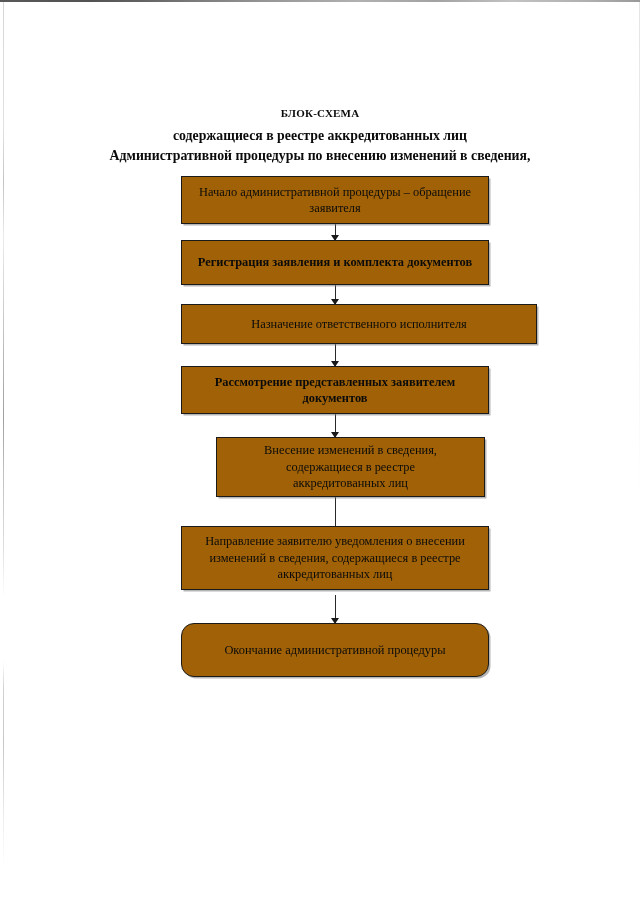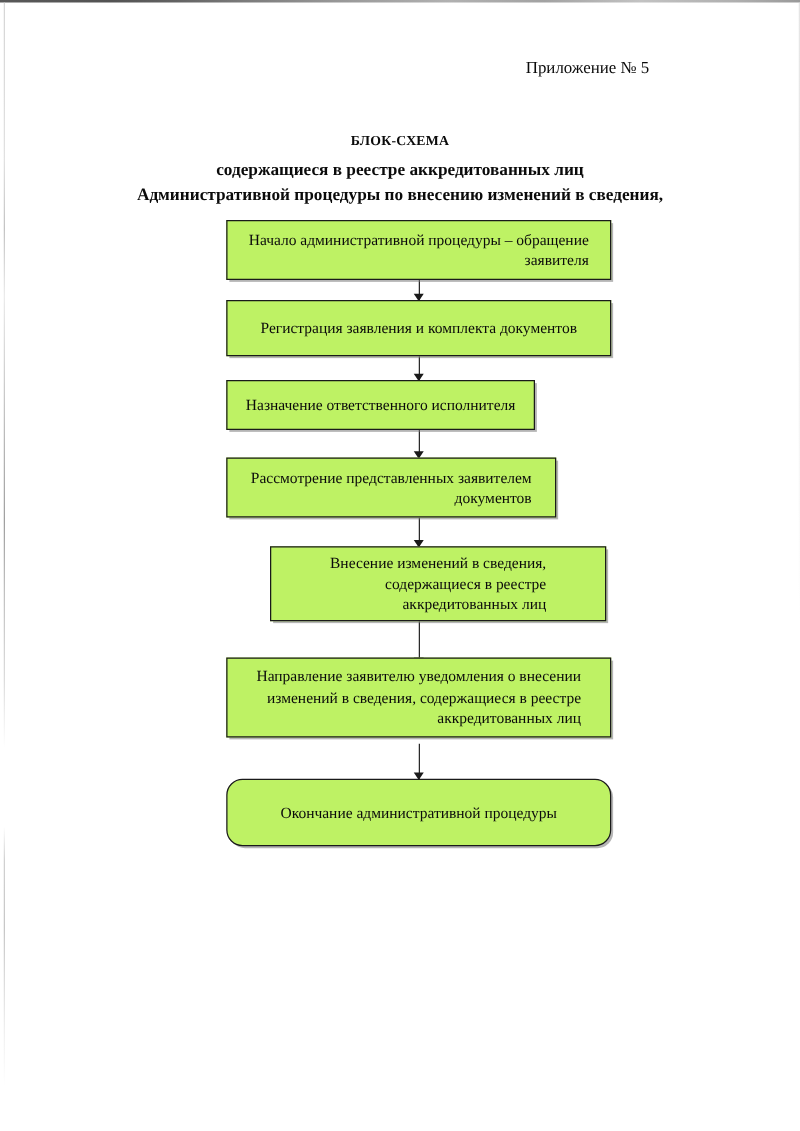--- a/index.html
+++ b/index.html
@@ -82,27 +82,27 @@
     line-height: 19.5px;
     margin-top: 2px;
   }
 
   
   .flow { position: absolute; left: 0; top: 0; }
 
   .node {
     position: absolute;
     box-sizing: border-box;
-    background: #bef264;
+    background: #a16207;
     border: 1.2px solid #1a1a1a;
     box-shadow: 2px 2px 0 -0.5px rgba(120,120,120,.55);
     display: flex;
     align-items: center;
     justify-content: center;
-    text-align: right;
+    text-align: center;
   }
   .node-text {
     font-size: 12.4px;
     line-height: 16.5px;
     padding: 0 12px;
     white-space: pre-line;
   }
 
   
   .connector {
@@ -121,21 +121,20 @@
 </head>
 <body>
 
 <div class="page">
 
   <div class="scan-top-edge"></div>
   <div class="scan-left-edge"></div>
   <div class="scan-right-edge"></div>
 
   <div class="header">
-    <div>Приложение № 5</div>
   </div>
 
   <div class="title-block">
     <div class="title-main">БЛОК-СХЕМА</div>
     <div class="title-sub">
       <div>содержащиеся в реестре аккредитованных лиц</div>
       <div>Административной процедуры по внесению изменений в сведения,</div>
     </div>
   </div>
 
@@ -149,27 +148,27 @@
       <div class="connector" style="left: 335px; top: 414px; height: 23px;"></div>
       <div class="arrow-head" style="left: 331px; top: 432px;"></div>
       <div class="connector" style="left: 335px; top: 497px; height: 34px;"></div>
       <div class="arrow-head" style="left: 331px; top: 526px;"></div>
       <div class="connector" style="left: 335px; top: 595px; height: 28px;"></div>
       <div class="arrow-head" style="left: 331px; top: 618px;"></div>
       <div class="node" style="left: 181px; top: 176px; width: 308px; height: 48px;">
         <div class="node-text">Начало административной процедуры – обращение
 заявителя</div>
       </div>
-      <div class="node" style="left: 181px; top: 240px; width: 308px; height: 45px;">
+      <div class="node" style="left: 181px; top: 240px; width: 308px; height: 45px; font-weight: bold;">
         <div class="node-text">Регистрация заявления и комплекта документов</div>
       </div>
-      <div class="node" style="left: 181px; top: 304px; width: 247px; height: 40px;">
+      <div class="node" style="left: 181px; top: 304px; width: 356px; height: 40px;">
         <div class="node-text">Назначение ответственного исполнителя</div>
       </div>
-      <div class="node" style="left: 181px; top: 366px; width: 264px; height: 48px;">
+      <div class="node" style="left: 181px; top: 366px; width: 308px; height: 48px; font-weight: bold;">
         <div class="node-text">Рассмотрение представленных заявителем
 документов</div>
       </div>
       <div class="node" style="left: 216px; top: 437px; width: 269px; height: 60px;">
         <div class="node-text">Внесение изменений в сведения,
 содержащиеся в реестре
 аккредитованных лиц</div>
       </div>
       <div class="node" style="left: 181px; top: 526px; width: 308px; height: 64px;">
         <div class="node-text">Направление заявителю уведомления о внесении

